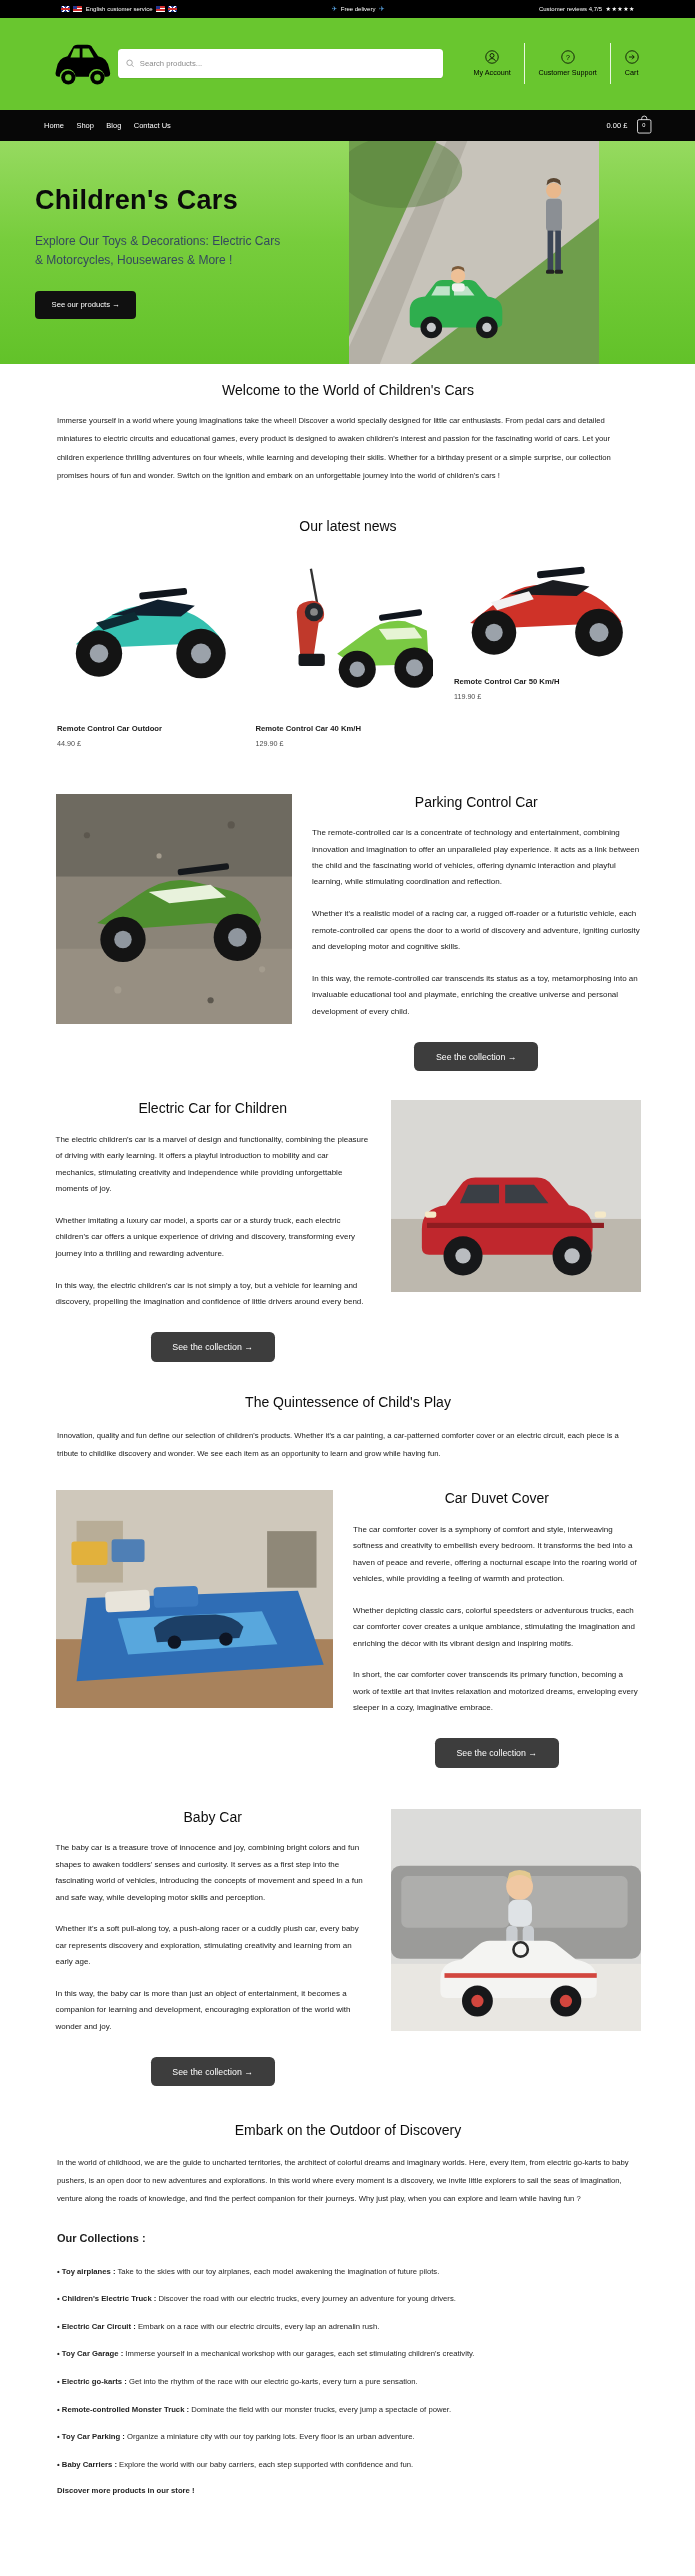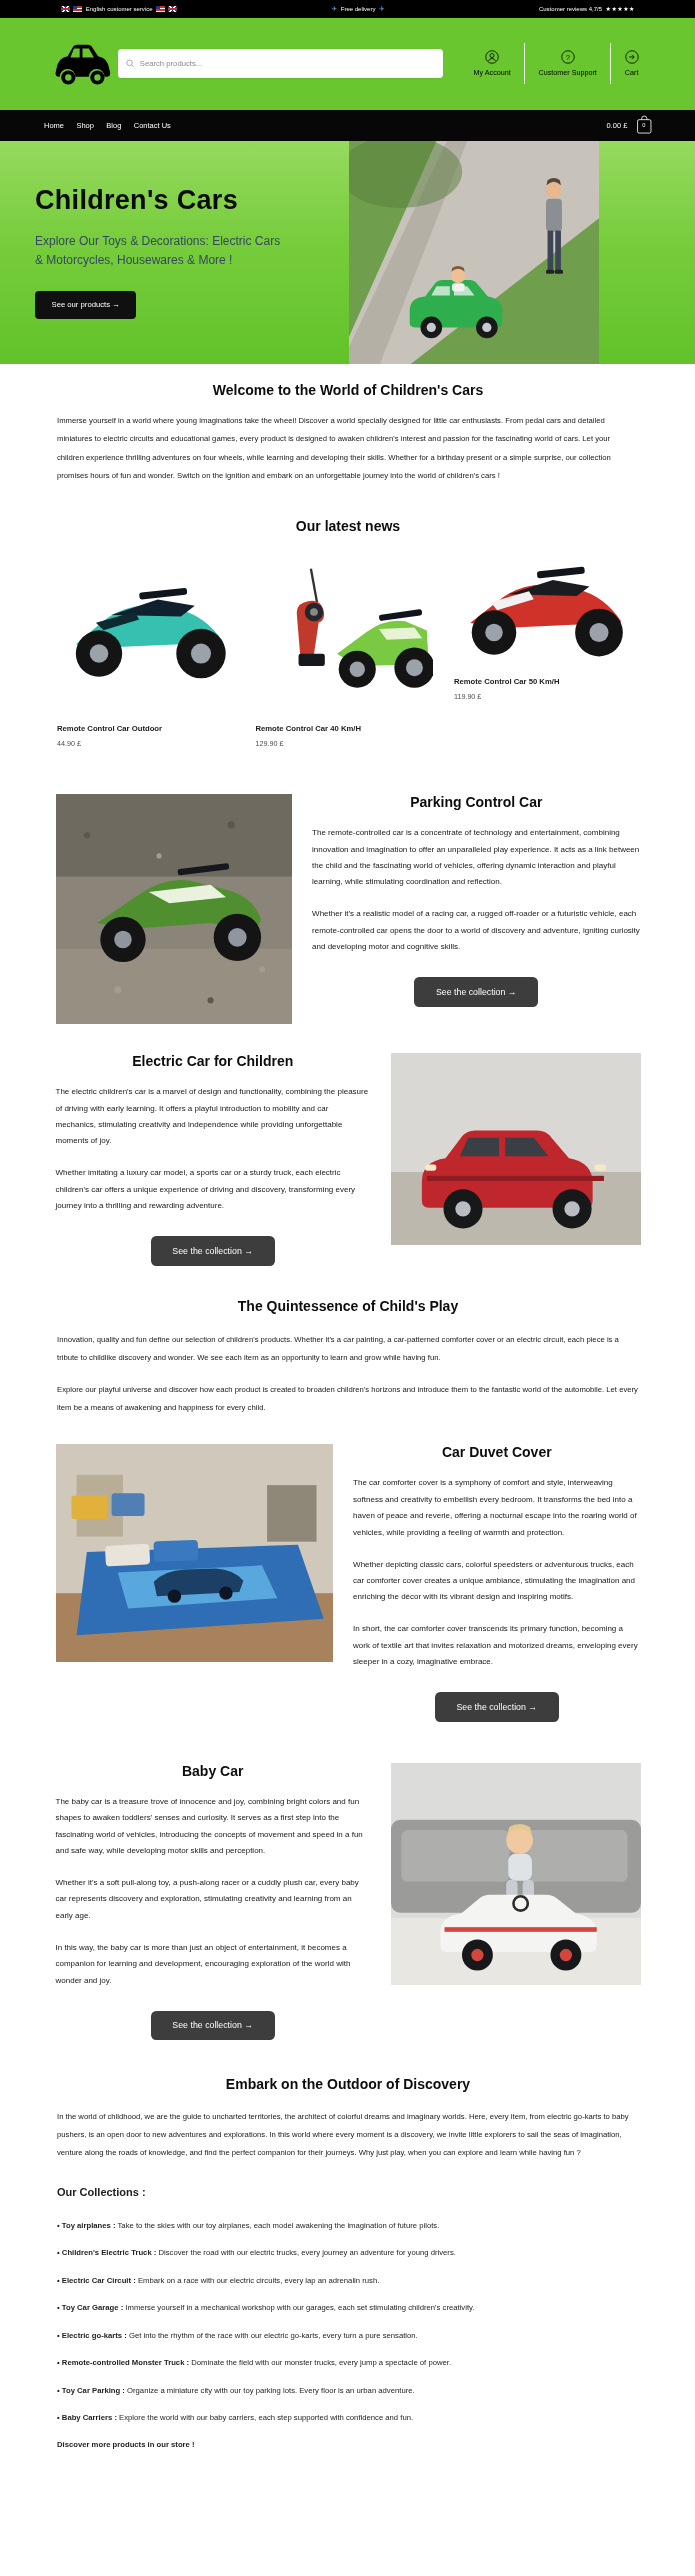--- a/index.html
+++ b/index.html
@@ -42,21 +42,21 @@
   .hero { background: linear-gradient(180deg, #96da60 0%, #77cd3c 45%, #62c229 100%); height: 223px; display: flex; align-items: center; padding: 0 97px 0 35px; }
   .hero-left { width: 247px; }
   .hero-title { font-size: 27px; font-weight: bold; color: #0b0b0b; margin-bottom: 15.5px; letter-spacing: 0.3px; }
   .hero-sub { font-size: 12px; color: #35495e; line-height: 1.62; margin-bottom: 20.6px; }
   .btn-dark { display: inline-block; background: #101010; color: #fff; font-size: 7.7px; padding: 9.3px 16.5px; border-radius: 4.1px; border: none; cursor: pointer; font-family: "Liberation Sans", sans-serif; }
   .hero-photo { margin-left: auto; width: 250px; height: 223px; }
   .hero-photo svg { display: block; width: 100%; height: 100%; }
 
   
   .wrap { max-width: 582px; margin: 0 auto; }
-  h2.sec { font-size: 14px; text-align: center; font-weight: bold; color: #0d0d0d; }
+  h2.sec { font-size: 14px; text-align: center; font-weight: normal; color: #0d0d0d; }
   .lead { font-size: 7.7px; line-height: 2.35; color: #181818; }
   .para { font-size: 8px; line-height: 2.05; color: #181818; margin-bottom: 15.5px; }
   .btn-collection { display: block; margin: 21.6px auto 0; background: #3d3d3d; color: #fff; font-size: 8.8px; padding: 9.8px 21.6px; border-radius: 5.2px; border: none; cursor: pointer; width: max-content; font-family: "Liberation Sans", sans-serif; }
 
   .welcome { padding-top: 18.5px; }
   .welcome h2 { margin-bottom: 14.4px; }
 
   
   .latest { padding-top: 33px; }
   .latest h2 { margin-bottom: 15.5px; }
@@ -294,29 +294,31 @@
       <circle cx="130" cy="282" r="44" fill="#141414"></circle>
         <circle cx="130" cy="282" r="17" fill="#8f969e"></circle>
       <circle cx="352" cy="278" r="46" fill="#141414"></circle>
         <circle cx="352" cy="278" r="18" fill="#8f969e"></circle>
     </svg>
   </div>
   <div class="col">
     <h2 class="sec">Parking Control Car</h2>
     <p class="para">The remote-controlled car is a concentrate of technology and entertainment, combining innovation and imagination to offer an unparalleled play experience. It acts as a link between the child and the fascinating world of vehicles, offering dynamic interaction and playful learning, while stimulating coordination and reflection.</p>
     <p class="para">Whether it's a realistic model of a racing car, a rugged off-roader or a futuristic vehicle, each remote-controlled car opens the door to a world of discovery and adventure, igniting curiosity and developing motor and cognitive skills.</p>
+    <p class="para">In this way, the remote-controlled car transcends its status as a toy, metamorphosing into an invaluable educational tool and playmate, enriching the creative universe and personal development of every child.</p>
     <button class="btn-collection">See the collection →</button>
   </div>
 </div>
 
 <div class="split sec-electric">
   <div class="col">
     <h2 class="sec">Electric Car for Children</h2>
     <p class="para">The electric children's car is a marvel of design and functionality, combining the pleasure of driving with early learning. It offers a playful introduction to mobility and car mechanics, stimulating creativity and independence while providing unforgettable moments of joy.</p>
     <p class="para">Whether imitating a luxury car model, a sports car or a sturdy truck, each electric children's car offers a unique experience of driving and discovery, transforming every journey into a thrilling and rewarding adventure.</p>
+    <p class="para">In this way, the electric children's car is not simply a toy, but a vehicle for learning and discovery, propelling the imagination and confidence of little drivers around every bend.</p>
     <button class="btn-collection">See the collection →</button>
   </div>
   <div class="photo" style="height:192px">
     <svg viewBox="0 0 486 372" preserveAspectRatio="none">
       <rect width="486" height="230" fill="#d9d8d4"></rect>
       <rect y="230" width="486" height="142" fill="#bdb8ae"></rect>
       <path d="M60 250 q0 -40 46 -46 l30 -40 q10 -14 28 -14 h120 q18 0 28 14 l34 40 q46 8 46 48 l0 34 q0 14 -14 14 h-304 q-14 0 -14 -14 z" fill="#c0272d"></path>
       <path d="M150 164 h60 v36 h-76 z" fill="#3a3f45"></path>
       <path d="M222 164 h56 l28 36 h-84 z" fill="#3a3f45"></path>
       <rect x="70" y="238" width="344" height="10" fill="#8e1c20"></rect>
@@ -326,21 +328,20 @@
         <circle cx="352" cy="302" r="15" fill="#b9bcc0"></circle>
       <rect x="396" y="216" width="22" height="12" rx="4" fill="#f5e9c8"></rect>
       <rect x="66" y="216" width="22" height="12" rx="4" fill="#f5e9c8"></rect>
     </svg>
   </div>
 </div>
 
 <div class="wrap quint">
   <h2 class="sec">The Quintessence of Child's Play</h2>
   <p class="lead" style="margin-bottom:13.4px">Innovation, quality and fun define our selection of children's products. Whether it's a car painting, a car-patterned comforter cover or an electric circuit, each piece is a tribute to childlike discovery and wonder. We see each item as an opportunity to learn and grow while having fun.</p>
-  <p class="lead">Explore our playful universe and discover how each product is created to broaden children's horizons and introduce them to the fantastic world of the automobile. Let every item be a means of awakening and happiness for every child.</p>
 </div>
 
 <div class="split sec-duvet">
   <div class="photo" style="height:218px">
     <svg viewBox="0 0 538 424" preserveAspectRatio="none">
       <rect width="538" height="290" fill="#cfc8bb"></rect>
       <rect y="290" width="538" height="134" fill="#a8825c"></rect>
       <rect x="40" y="60" width="90" height="120" fill="#b8ad97"></rect>
       <rect x="30" y="100" width="70" height="46" rx="6" fill="#e2b13c"></rect>
       <rect x="108" y="96" width="64" height="44" rx="6" fill="#4f7fb5"></rect>

